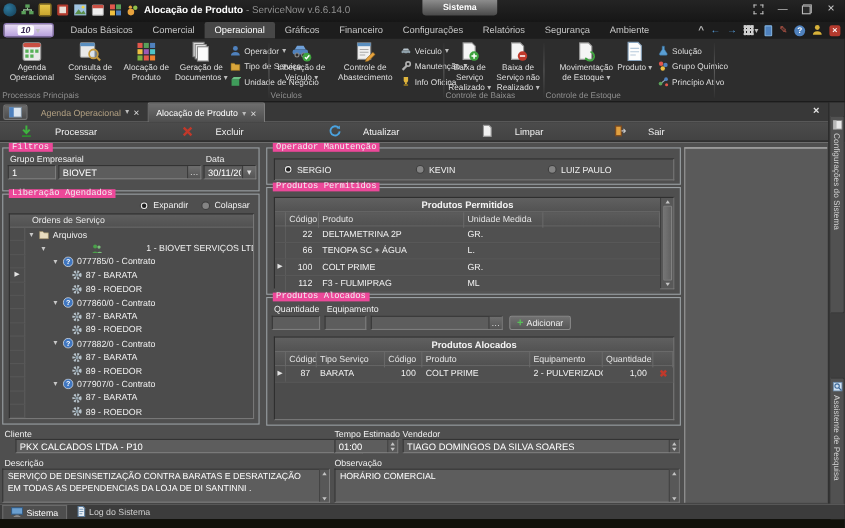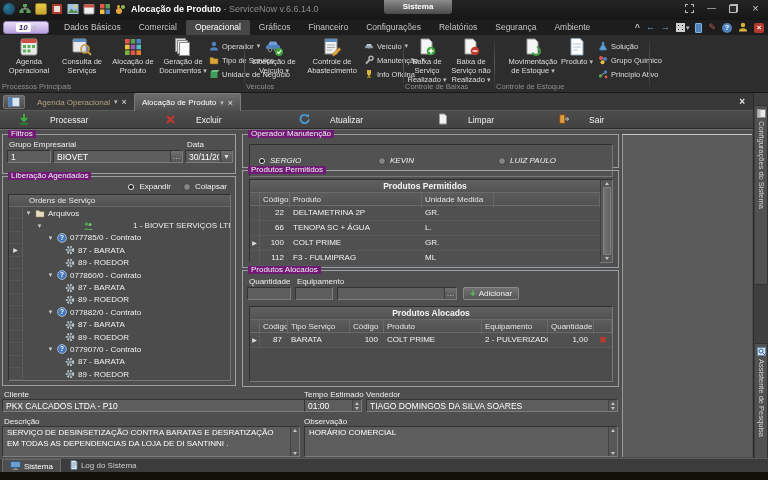--- a/index.html
+++ b/index.html
@@ -58,21 +58,21 @@
   .dtab .x { color:#e0e0e0; font-size:9px; }
   .dock-close { position:absolute; right:8px; top:3px; color:#e6e6e6; font-size:10px; font-weight:bold; }
 
   
   .toolbar { position:absolute; left:0; top:111px; width:753px; height:18px; background:linear-gradient(#4c4c4c,#424242); border-bottom:1px solid #2a2a2a; }
   .tbtn { position:absolute; top:2px; height:14px; display:flex; align-items:center; gap:20px; font-size:8.5px; color:#f2f2f2; }
 
   
   .main { position:absolute; left:0; top:129px; width:768px; height:329px; background:#4f4f4f; border-top:1px solid #6d6d6d; }
   .gb { position:absolute; border:1px solid #9aa0a4; }
-  .gb-label { position:absolute; top:-5px; left:5px; background:#701a75; padding:0 3px; font-size:8px; color:#f0f0f0; line-height:1; }
+  .gb-label { position:absolute; top:-5px; left:5px; background:#ec4899; padding:0 3px; font-size:8px; color:#f0f0f0; line-height:1;font-family:Liberation Mono, monospace; }
   .flabel { position:absolute; font-size:8px; color:#f0f0f0; white-space:nowrap; }
   .fld { position:absolute; height:13px; }
   .inp { width:100%; height:100%; background:#5d5d5d; border:1px solid #333; border-bottom-color:#7d7d7d; border-right-color:#7d7d7d; color:#fff; font-size:8.5px; font-family:"Liberation Sans",sans-serif; padding:0 3px; }
   .adorn { position:absolute; right:1px; top:1px; bottom:1px; width:12px; background:linear-gradient(#6e6e6e,#555); border-left:1px solid #3c3c3c; color:#ddd; font-size:8px; text-align:center; line-height:11px; }
   .spin { position:absolute; right:1px; top:1px; bottom:1px; width:9px; background:#585858; border-left:1px solid #444; display:flex; flex-direction:column; justify-content:space-between; padding:1.5px 0; align-items:center; }
   .tri-up { width:0; height:0; border-left:2.5px solid transparent; border-right:2.5px solid transparent; border-bottom:3px solid #c4c4c4; }
   .tri-dn { width:0; height:0; border-left:2.5px solid transparent; border-right:2.5px solid transparent; border-top:3px solid #c4c4c4; }
   textarea.inp { resize:none; line-height:1.35; padding:1px 12px 1px 4px; }
 
   .radio { width:8px; height:8px; border-radius:50%; background:#848484; border:1px solid #3e3e3e; display:inline-block; flex:0 0 auto; }
@@ -647,21 +647,21 @@
                 <circle cx="5" cy="5" r="1.5" fill="#8fa0aa"></circle>
               </svg></span>
           <span>89 - ROEDOR</span>
         </span>
       </div>
     </div>
   </div>
 
   <div class="gb" style="left:242px;top:4px;width:377px;height:34px;">
     <span class="gb-label">Operador Manutenção</span>
-    <div style="position:absolute;left:6px;top:9px;width:364px;height:33px;border:1px solid #2f2f2f;border-bottom-color:#777;border-right-color:#777;background:#525252;display:flex;align-items:center;font-style:italic;">
+    <div style="position:absolute;left:6px;top:9px;width:364px;height:20px;border:1px solid #2f2f2f;border-bottom-color:#777;border-right-color:#777;background:#525252;display:flex;align-items:center;">
       <span class="radio-item" style="position:absolute;left:8px;">
           <span class="radio sel"></span>
           <span>SERGIO</span>
         </span>
       <span class="radio-item" style="position:absolute;left:128px;">
           <span class="radio"></span>
           <span>KEVIN</span>
         </span>
       <span class="radio-item" style="position:absolute;left:248px;">
           <span class="radio"></span>
@@ -757,21 +757,21 @@
         <div class="cell-r">1,00</div>
         <div class="del-x">✖</div>
       </div>
     </div>
   </div>
 
   <span class="flabel" style="left:4px;top:260px;">Cliente</span>
   <span class="flabel" style="left:304px;top:260px;">Tempo Estimado</span>
   <span class="flabel" style="left:366px;top:260px;">Vendedor</span>
 
-  <div class="fld" style="left:2px;top:269px;width:316px;">
+  <div class="fld" style="left:14px;top:269px;width:316px;">
     <input class="inp" readonly="" style="padding-right: 11px;" value="PKX CALCADOS LTDA - P10">
     <span class="spin">
         <span class="tri-up"></span>
         <span class="tri-dn"></span>
       </span>
   </div>
   <div class="fld" style="left:304px;top:269px;width:58px;">
     <input class="inp" readonly="" style="padding-right: 11px;" value="01:00">
     <span class="spin">
         <span class="tri-up"></span>

